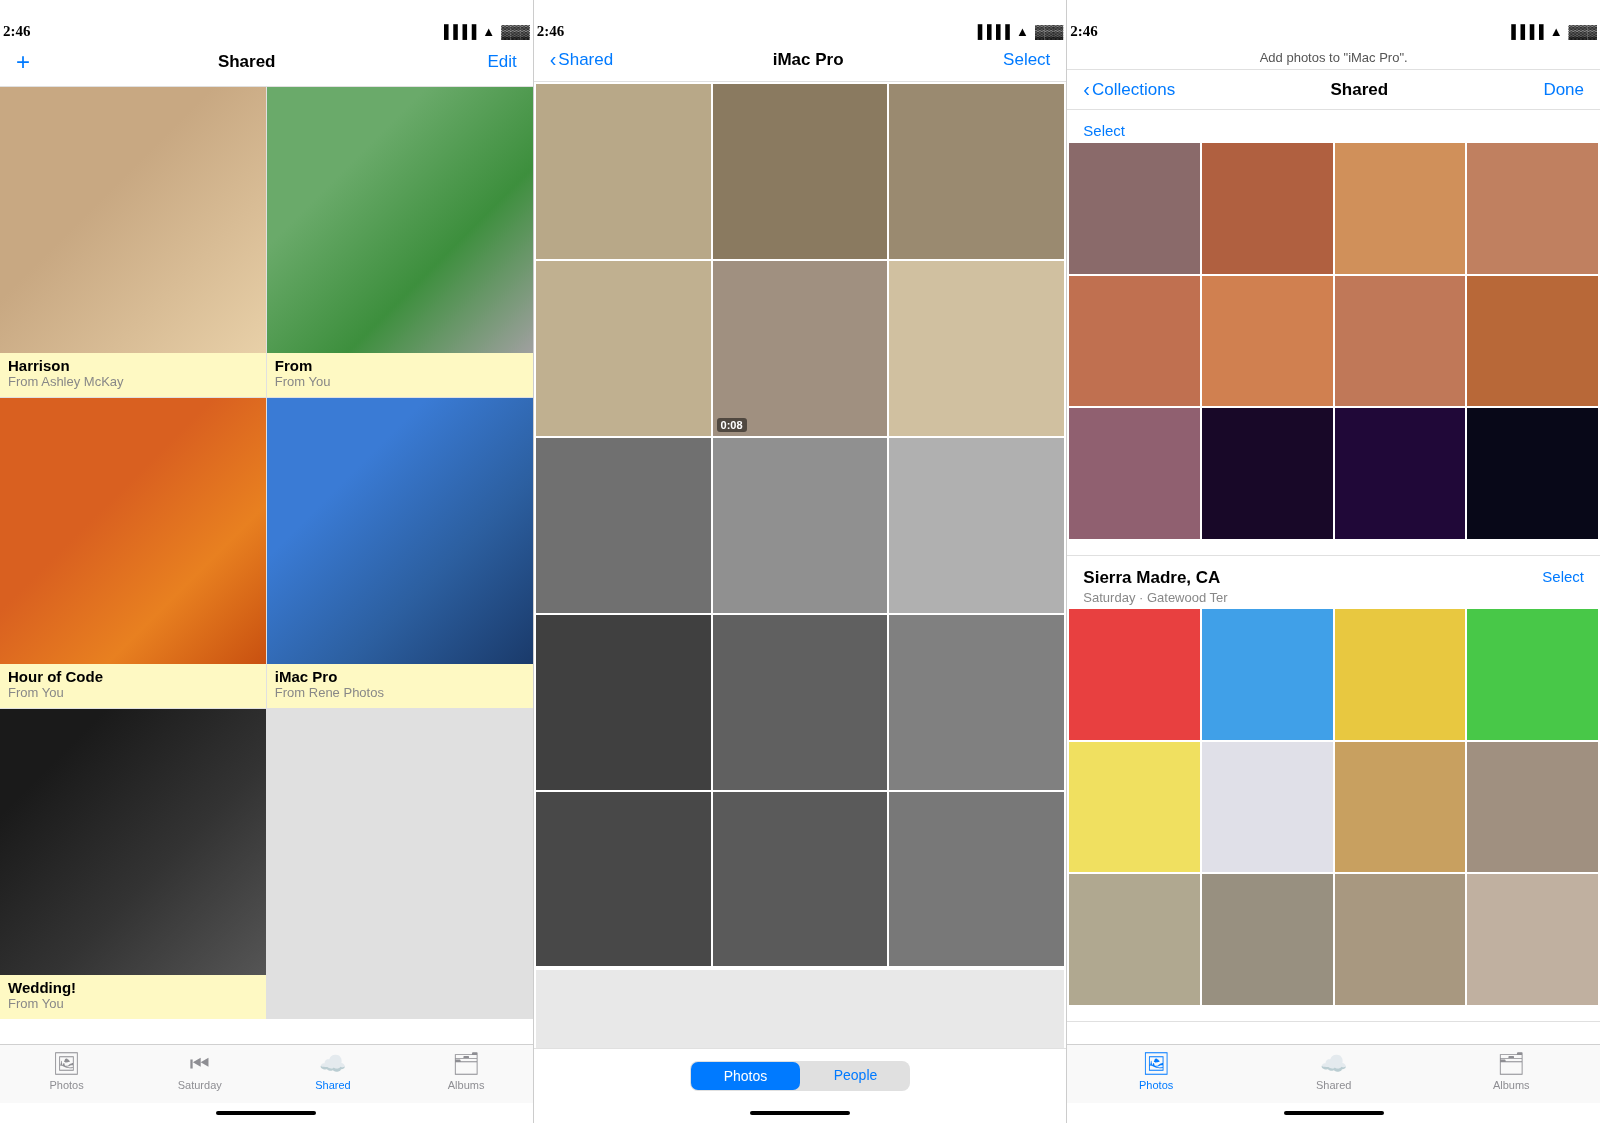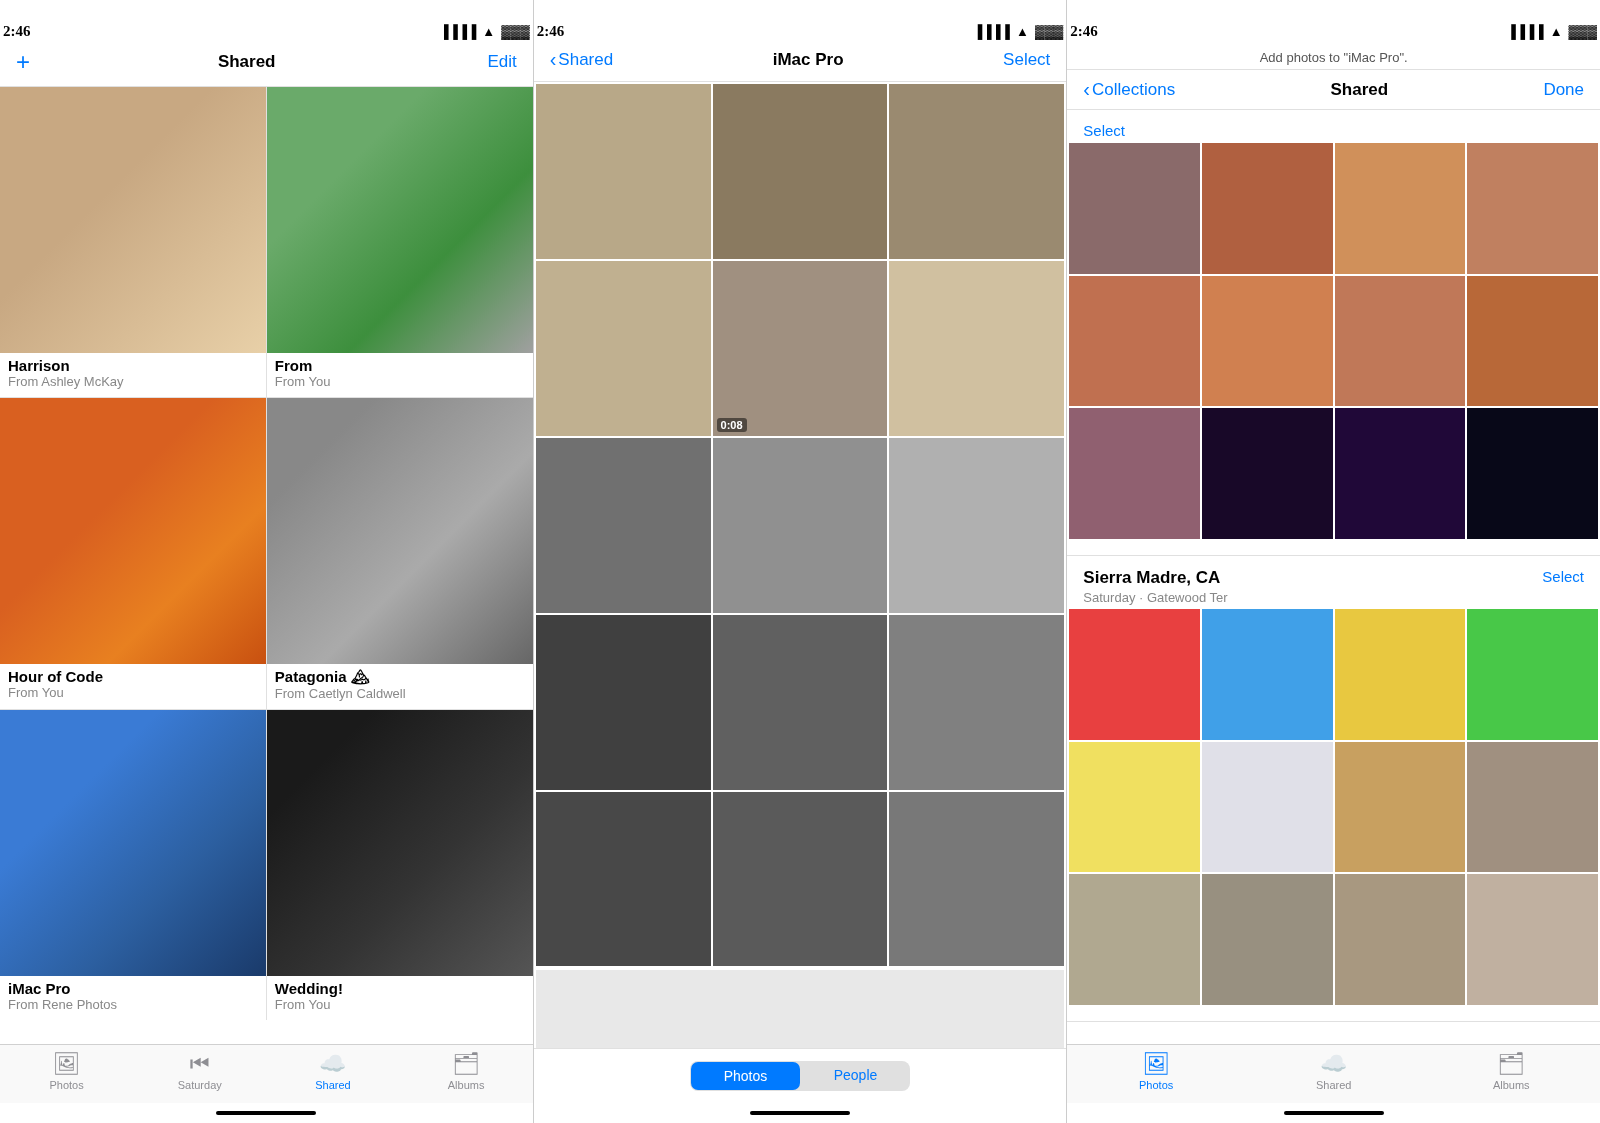--- a/index.html
+++ b/index.html
@@ -55,21 +55,21 @@
     }
 
     
     .album-grid {
       display: grid;
       grid-template-columns: 1fr 1fr;
       gap: 1px;
       background: #e0e0e0;
     }
     .album-item {
-      background: #ffffff;
+      background: #fef9c3;
       padding-bottom: 8px;
     }
     .album-thumb-placeholder {
       width: 100%;
       aspect-ratio: 1;
       display: flex;
       align-items: center;
       justify-content: center;
       font-size: 32px;
     }
@@ -298,25 +298,20 @@
     <div class="album-thumb-placeholder c-skids"></div>
     <div class="album-name">From</div>
     <div class="album-sub">From You</div>
   </div>
         <div class="album-item">
     <div class="album-thumb-placeholder c-code"></div>
     <div class="album-name">Hour of Code</div>
     <div class="album-sub">From You</div>
   </div>
         <div class="album-item">
-    <div class="album-thumb-placeholder c-pata"></div>
-    <div class="album-name">Patagonia 🏔</div>
-    <div class="album-sub">From Caetlyn Caldwell</div>
-  </div>
-        <div class="album-item">
     <div class="album-thumb-placeholder c-imac"></div>
     <div class="album-name">iMac Pro</div>
     <div class="album-sub">From Rene Photos</div>
   </div>
         <div class="album-item">
     <div class="album-thumb-placeholder c-wed"></div>
     <div class="album-name">Wedding!</div>
     <div class="album-sub">From You</div>
   </div>
       </div>

